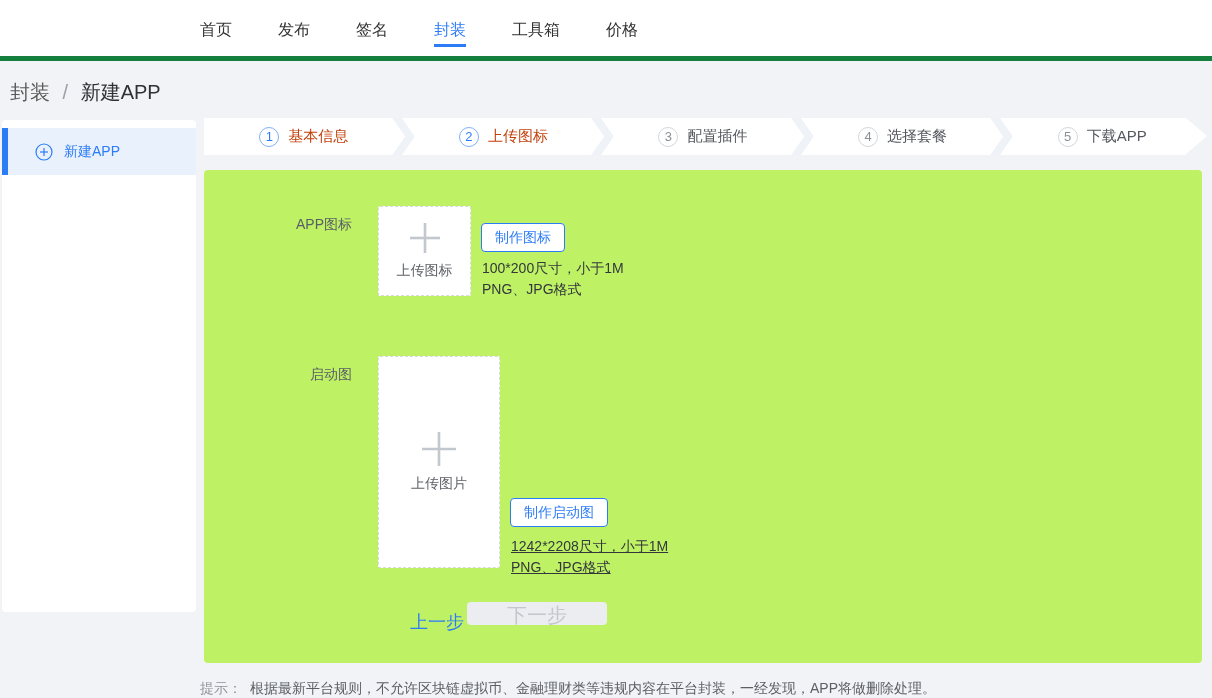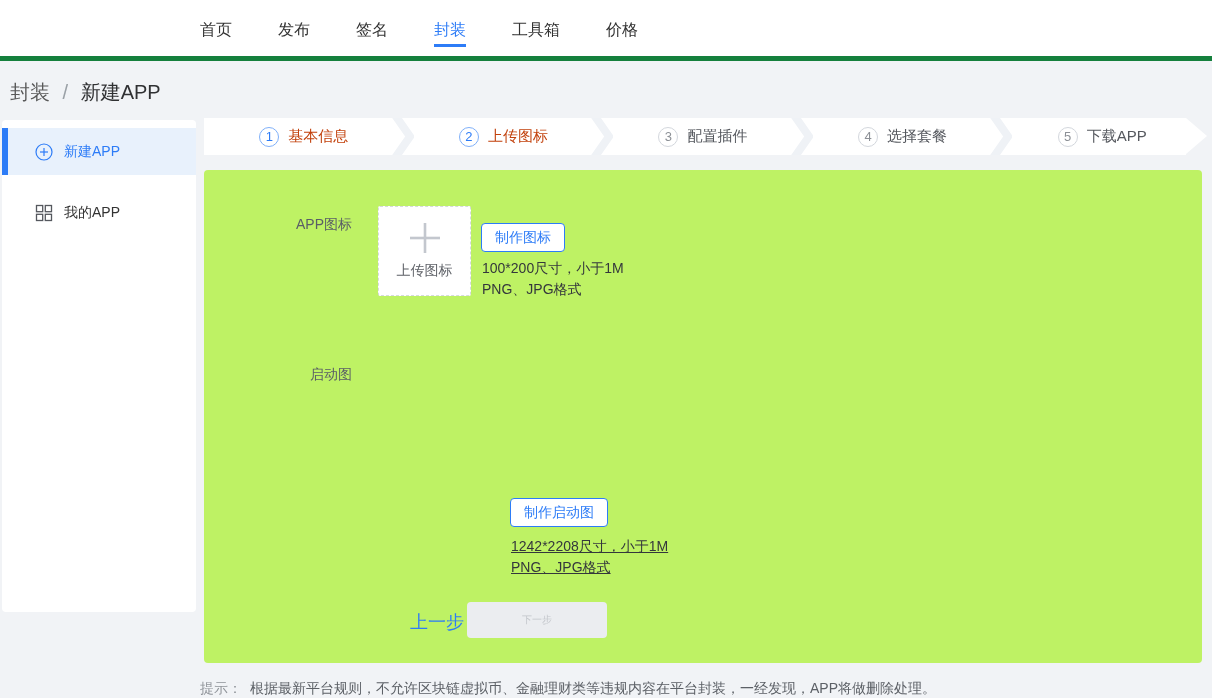--- a/index.html
+++ b/index.html
@@ -102,23 +102,23 @@
 
   .hint { position:absolute; font-size:14px; color:#34373c; line-height:21px; }
   #hint-appicon { left:278px; top:88px; }
   #hint-launch  { left:307px; top:366px;text-decoration:underline; }
 
   .prev-link {
     position:absolute; left:206px; top:440px; font-size:18px; color:#2d7cf7;
     cursor:pointer; white-space:nowrap;
   }
   .next-btn {
-    position:absolute; left:263px; top:432px; width:140px; height:36px;
+    position:absolute; left:263px; top:432px; width:140px; height:23px;
     background:#ebedf0; color:#c3c6cb; border:none; border-radius:4px;
-    font-size:10px; font-family:inherit; cursor:not-allowed;
+    font-size:20px; font-family:inherit; cursor:not-allowed;
   }
 
   
   .footer { position:absolute; left:200px; top:672px; font-size:14px; white-space:nowrap;margin-top:8px; }
   .footer-prefix { color:#8f9399; margin-right:8px; }
   .footer-msg { color:#5c6066; }
 </style>
 </head>
 <body>
 
@@ -141,29 +141,20 @@
 
 <div class="sidebar">
   <div class="side-item active">
     <svg class="side-icon" viewBox="0 0 18 18">
       <circle cx="9" cy="9" r="8" fill="none" stroke="#2d7cf7" stroke-width="1.2"></circle>
       <line x1="5" y1="9" x2="13" y2="9" stroke="#2d7cf7" stroke-width="1.2"></line>
       <line x1="9" y1="5" x2="9" y2="13" stroke="#2d7cf7" stroke-width="1.2"></line>
     </svg>
     <span>新建APP</span>
   </div>
-  <div class="side-item">
-    <svg class="side-icon" viewBox="0 0 18 18">
-      <rect x="1.5" y="1.5" width="6.2" height="6.2" fill="none" stroke="#55585e" stroke-width="1.3"></rect>
-      <rect x="10.3" y="1.5" width="6.2" height="6.2" fill="none" stroke="#55585e" stroke-width="1.3"></rect>
-      <rect x="1.5" y="10.3" width="6.2" height="6.2" fill="none" stroke="#55585e" stroke-width="1.3"></rect>
-      <rect x="10.3" y="10.3" width="6.2" height="6.2" fill="none" stroke="#55585e" stroke-width="1.3"></rect>
-    </svg>
-    <span>我的APP</span>
-  </div>
 </div>
 
 <div class="steps-wrap">
   <div class="steps-bg"></div>
   <div class="steps-tip"></div>
   <div class="steps">
     <div class="step active">
       <span class="step-circle">1</span>
       <span class="step-label">基本信息</span>
       <svg class="chev" viewBox="0 0 22 39">
@@ -208,20 +199,27 @@
     </svg>
     <span class="upload-text">上传图标</span>
   </div>
   <button class="btn-outline" id="btn-make-icon">制作图标</button>
   <div class="hint" id="hint-appicon">
     <div>100*200尺寸，小于1M</div>
     <div>PNG、JPG格式</div>
   </div>
 
   <div class="form-label" id="label-launch">启动图</div>
+  <div class="upload" id="upload-launch">
+    <svg class="plus-icon" width="34" height="34" viewBox="0 0 34 34">
+      <line x1="0" y1="17" x2="34" y2="17" stroke="#c3c7ce" stroke-width="2.6"></line>
+      <line x1="17" y1="0" x2="17" y2="34" stroke="#c3c7ce" stroke-width="2.6"></line>
+    </svg>
+    <span class="upload-text">上传图片</span>
+  </div>
   <button class="btn-outline" id="btn-make-launch">制作启动图</button>
   <div class="hint" id="hint-launch">
     <div>1242*2208尺寸，小于1M</div>
     <div>PNG、JPG格式</div>
   </div>
 
   <span class="prev-link">上一步</span>
   <button class="next-btn" disabled="">下一步</button>
 </div>
 

